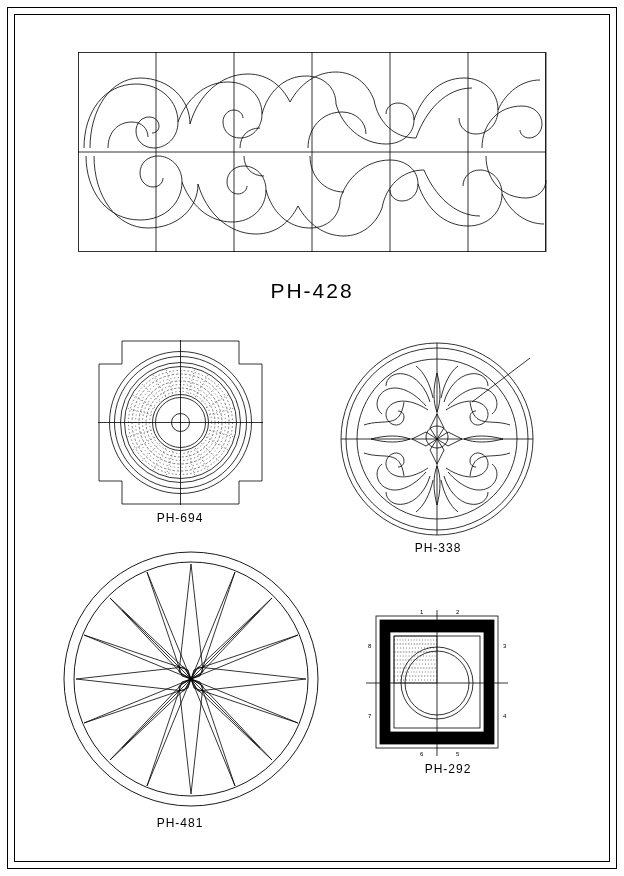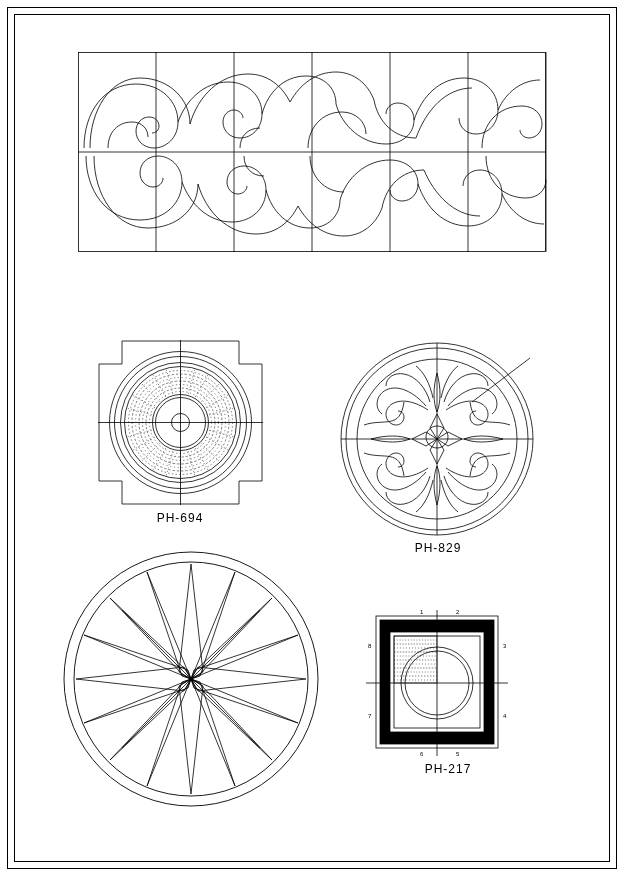--- a/index.html
+++ b/index.html
@@ -130,20 +130,21 @@
         <path d="M304,156 C308,134 324,118 346,118"></path>
         <path d="M340,132 C348,156 366,174 390,174 C410,174 424,160 424,142 C424,128 414,118 402,118 C392,118 385,125 385,134"></path>
         <path d="M346,118 C356,142 376,164 402,164"></path>
         <path d="M424,142 C432,160 448,172 466,172"></path>
         <path d="M408,104 C408,128 424,146 448,146 C460,146 468,138 468,128"></path>
         <path d="M232,104 C232,124 246,140 266,140"></path>
         <path d="M166,104 C166,116 174,124 186,124"></path>
       </g>
     </svg>
   </div>
+  <div class="caption" id="caption-428">PH-428</div>
 
   <div class="fig" style="left:98px; top:340px;">
     <svg width="165" height="165" viewBox="0 0 165 165">
       <g class="ln" stroke-width="0.8">
 
         <path d="M24,1 H141 V24 H164 V141 H141 V164 H24 V141 H1 V24 H24 Z"></path>
 
         <line x1="82.5" y1="0" x2="82.5" y2="165"></line>
         <line x1="0" y1="82.5" x2="165" y2="82.5"></line>
 
@@ -237,21 +238,21 @@
         <path d="M104,136 C108,150 118,162 130,164 C140,166 148,160 148,152"></path>
         <path d="M101,140 C104,154 110,166 118,172"></path>
 
         <path d="M24,85 C44,78 60,90 64,62"></path>
         <path d="M170,85 C150,78 134,90 130,62"></path>
         <path d="M24,113 C44,120 60,108 64,136"></path>
         <path d="M170,113 C150,120 134,108 130,136"></path>
       </g>
     </svg>
   </div>
-  <div class="caption" id="caption-489">PH-829</div>
+  <div class="caption" id="caption-489">PH-338</div>
 
   <div class="fig" style="left:62px; top:550px;">
     <svg width="258" height="258" viewBox="0 0 258 258">
       <g class="ln" stroke-width="0.9">
         <circle cx="129" cy="129" r="127"></circle>
         <circle cx="129" cy="129" r="117"></circle>
       </g>
       <g class="ln" stroke-width="0.8">
 
         <path d="M129,14 L141,122 L129,129 L117,122 Z"></path>
@@ -271,20 +272,21 @@
         <path d="M173,236 L132,136 L129,129 L138,132 Z"></path>
         <path d="M85,236 L126,136 L129,129 L120,132 Z"></path>
         <path d="M22,173 L122,132 L129,129 L126,138 Z"></path>
         <path d="M22,85 L122,126 L129,129 L126,120 Z"></path>
 
         <line x1="60" y1="60" x2="198" y2="198"></line>
         <line x1="198" y1="60" x2="60" y2="198"></line>
       </g>
     </svg>
   </div>
+  <div class="caption" id="caption-481">PH-481</div>
 
   <div class="fig" style="left:360px; top:608px;">
     <svg width="155" height="150" viewBox="0 0 155 150">
       <g class="ln" stroke-width="0.8">
 
         <rect x="16" y="8" width="122" height="132"></rect>
         <rect x="20" y="12" width="114" height="124"></rect>
 
         <path d="M20,12 H134 V136 H20 Z M30,24 H124 V124 H30 Z" fill="#000000" stroke="none" fill-rule="evenodd"></path>
         <rect x="30" y="24" width="94" height="100"></rect>
@@ -317,15 +319,15 @@
         <text x="96" y="6">2</text>
         <text x="143" y="40">3</text>
         <text x="143" y="110">4</text>
         <text x="96" y="148">5</text>
         <text x="60" y="148">6</text>
         <text x="8" y="110">7</text>
         <text x="8" y="40">8</text>
       </g>
     </svg>
   </div>
-  <div class="caption" id="caption-482">PH-217</div>
+  <div class="caption" id="caption-482">PH-292</div>
 
 </div>
 
 </body></html>

